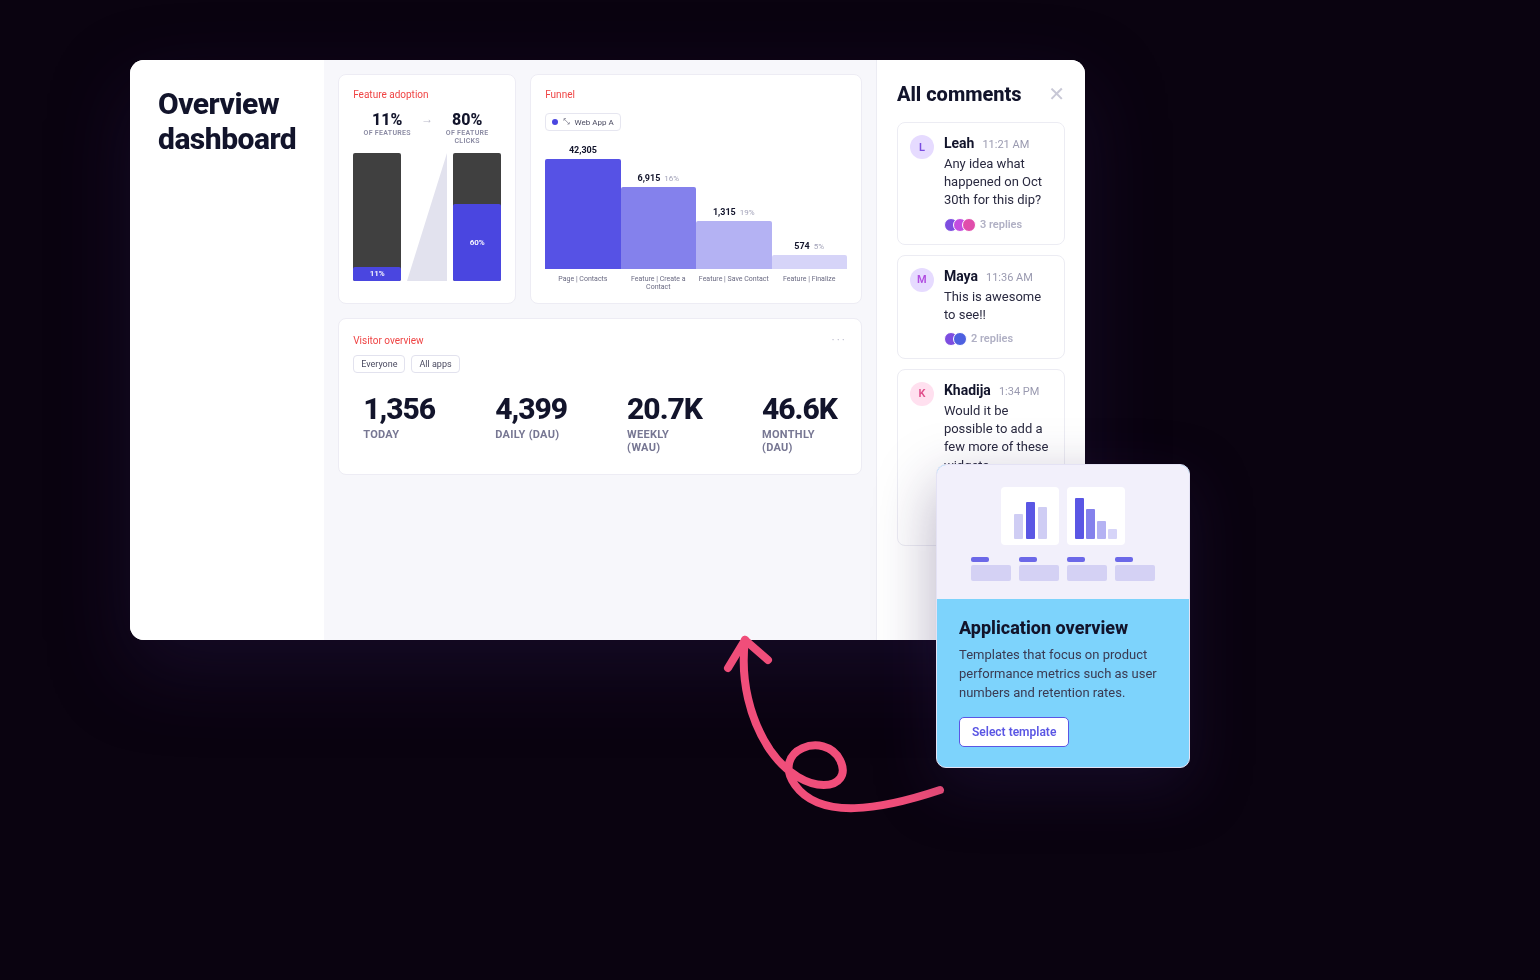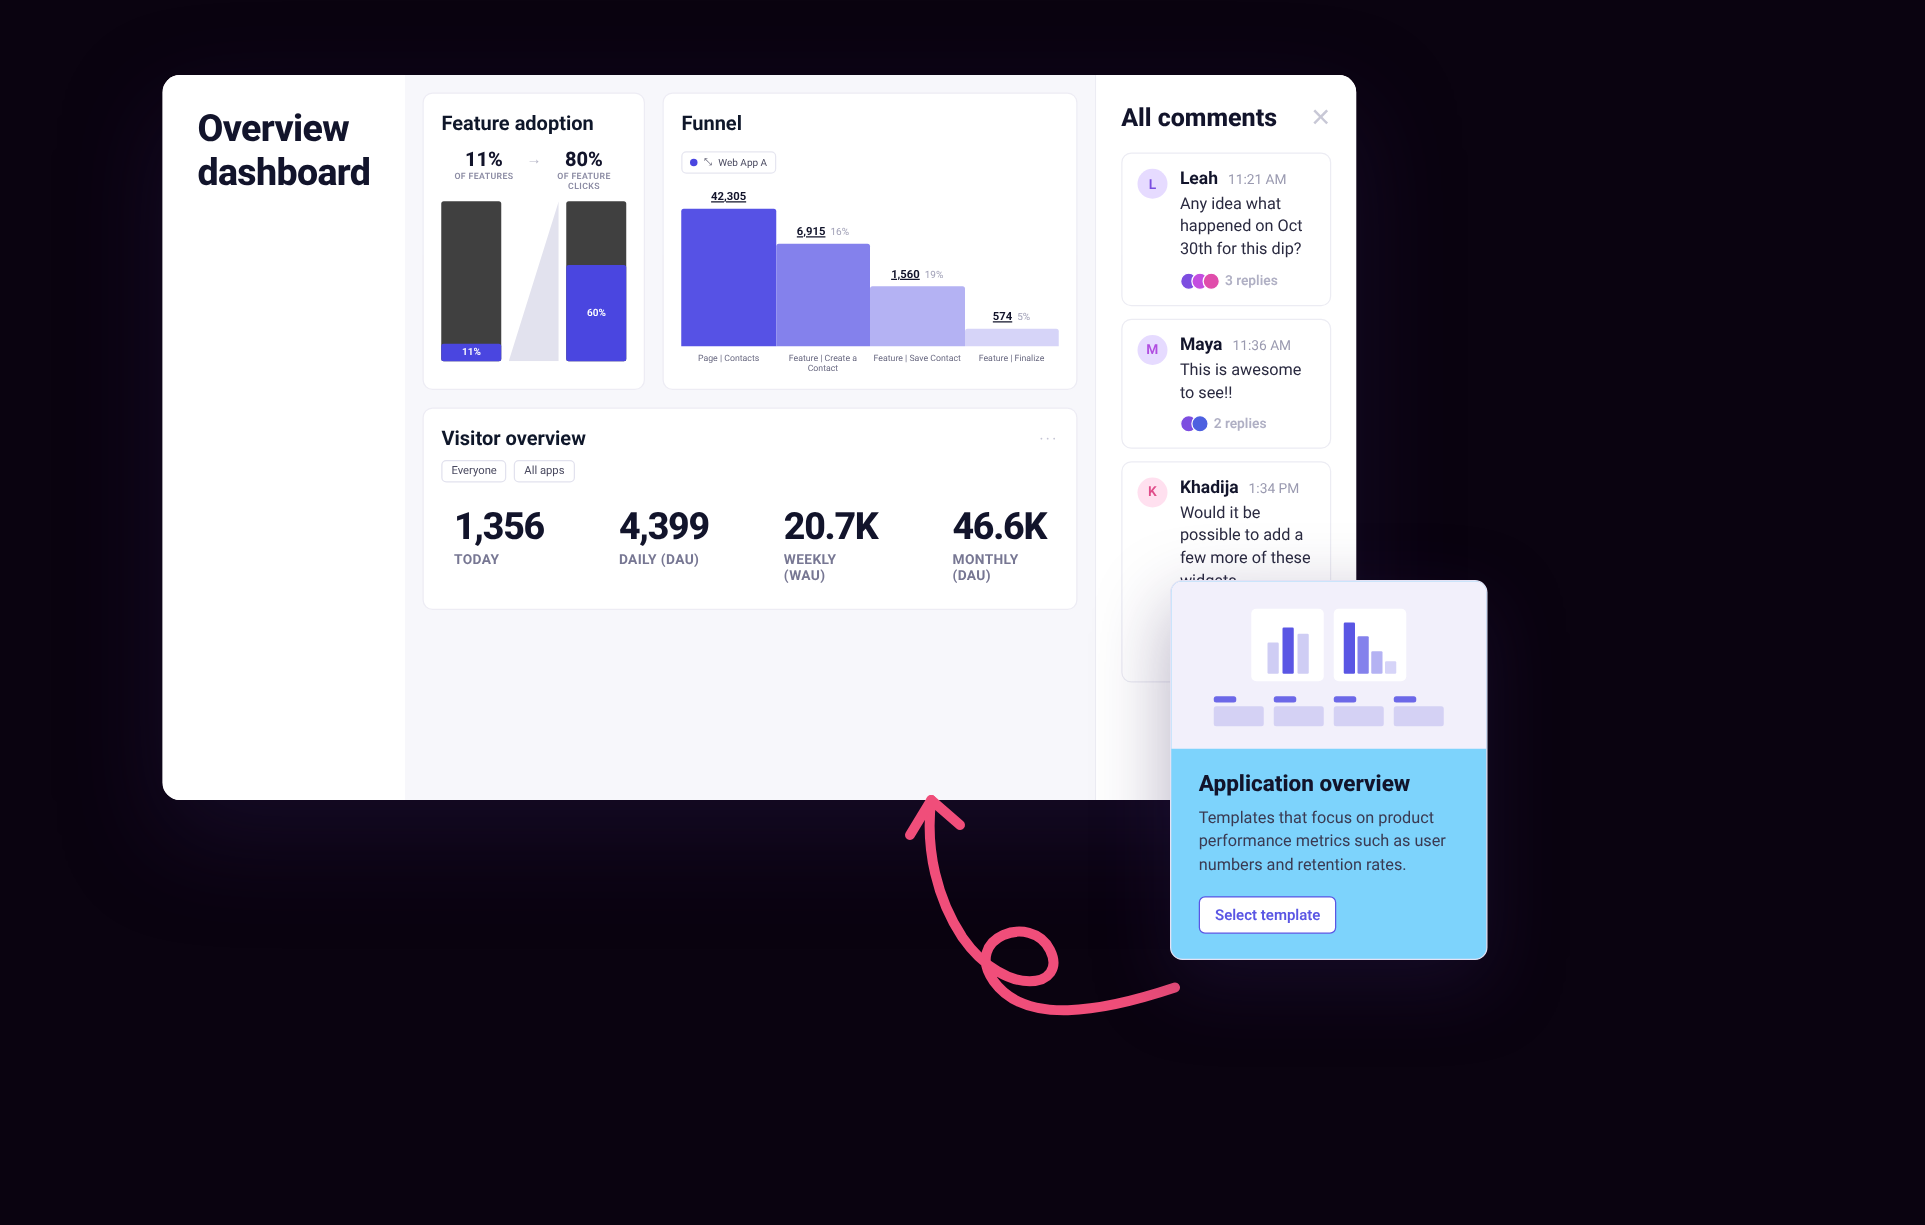--- a/index.html
+++ b/index.html
@@ -50,23 +50,23 @@
     display: flex;
     gap: 14px;
   }
   .card {
     background: #fff;
     border-radius: 8px;
     border: 1px solid #edecf4;
     padding: 14px;
   }
   .card-title {
-    font-size: 16px;
-    font-weight: 700;
-    color: #0f172a;
+    font-size: 10px;
+    font-weight: 400;
+    color: #ef4444;
     margin-bottom: 10px;
   }
   
   .feature-card { width: 178px; }
   .adopt-row {
     display: flex;
     align-items: flex-start;
     justify-content: space-between;
     margin-bottom: 8px;
   }
@@ -150,21 +150,21 @@
     align-items:center;
   }
   .funnel-value-row {
     display:flex;
     gap:4px;
     align-items:baseline;
     margin-bottom:4px;
     width:100%;
     justify-content:center;
   }
-  .funnel-value { font-size:9px; font-weight:700; color:#12142b;text-decoration:underline; }
+  .funnel-value { font-size:9px; font-weight:700; color:#12142b; }
   .funnel-pct { font-size:8px; color:#a2a2b8; }
   .funnel-bar {
     width:100%;
     background:#5d59e6;
     border-radius:2px 2px 0 0;
   }
   .funnel-label {
     font-size:7px;
     color:#6a6a82;
     margin-top:6px;
@@ -416,21 +416,21 @@
               <div class="funnel-step">
                 <div class="funnel-value-row">
                   <span class="funnel-value">6,915</span>
                   <span class="funnel-pct">16%</span>
                 </div>
                 <div class="funnel-bar" style="height:82px;background:#8481ec"></div>
                 <div class="funnel-label">Feature | Create a Contact</div>
               </div>
               <div class="funnel-step">
                 <div class="funnel-value-row">
-                  <span class="funnel-value">1,560</span>
+                  <span class="funnel-value">1,315</span>
                   <span class="funnel-pct">19%</span>
                 </div>
                 <div class="funnel-bar" style="height:48px;background:#b4b2f3"></div>
                 <div class="funnel-label">Feature | Save Contact</div>
               </div>
               <div class="funnel-step">
                 <div class="funnel-value-row">
                   <span class="funnel-value">574</span>
                   <span class="funnel-pct">5%</span>
                 </div>

